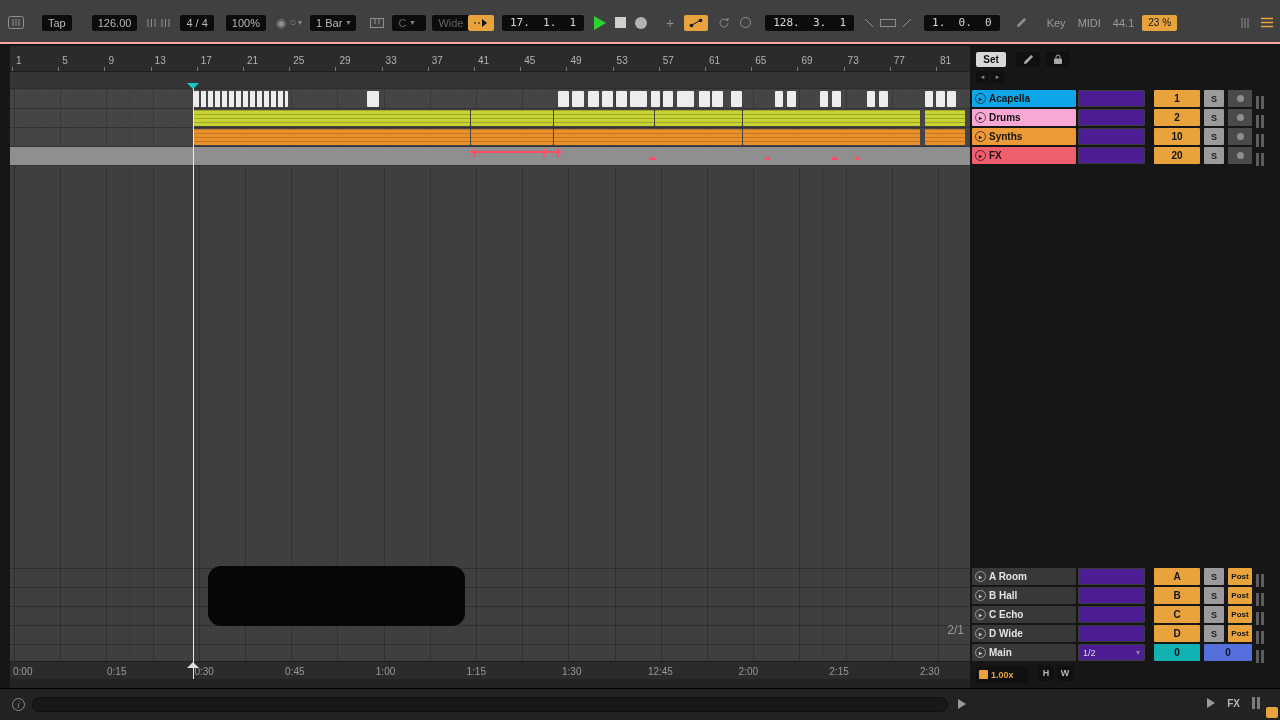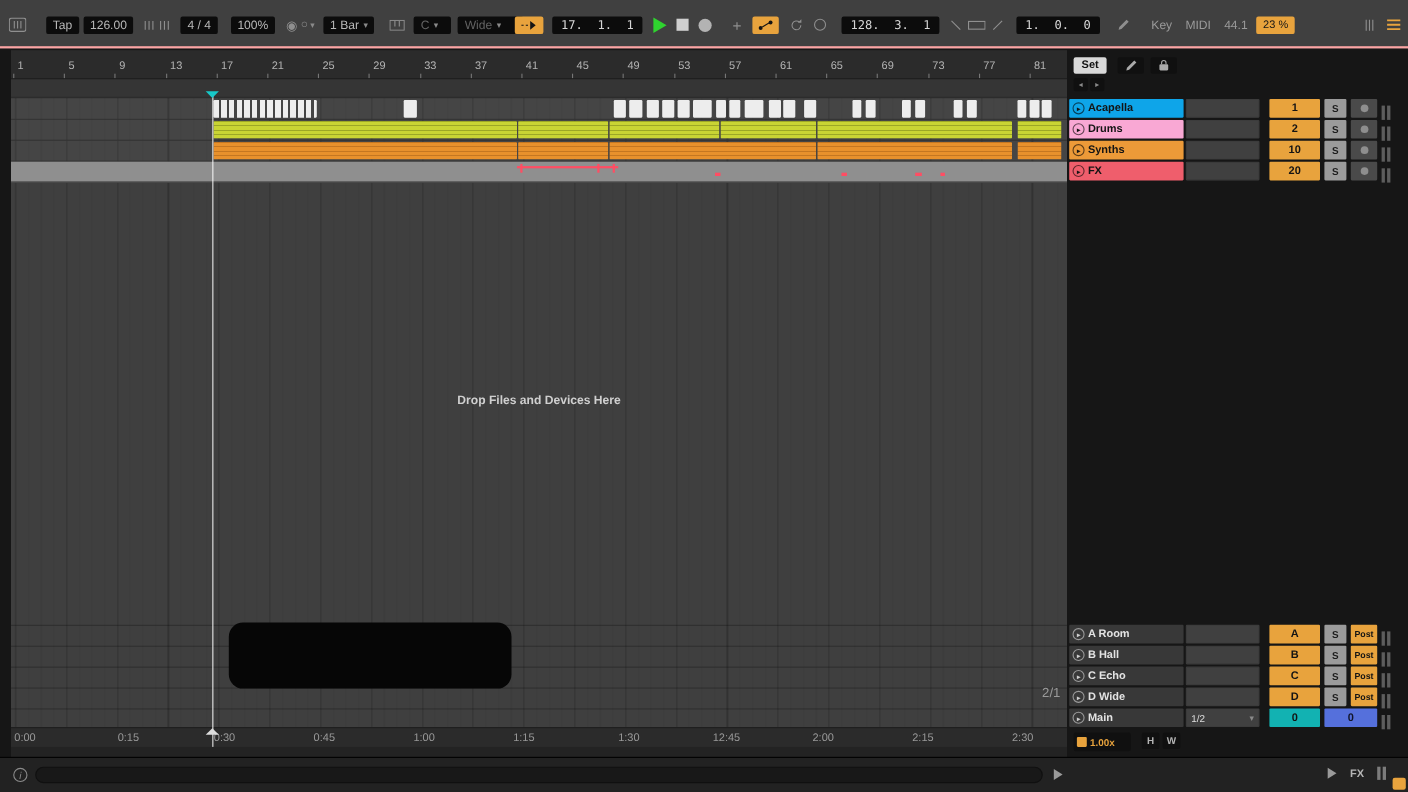--- a/index.html
+++ b/index.html
@@ -62,21 +62,21 @@
   .panel{position:absolute;left:972px;top:46px;width:300px;height:642px;z-index:5;}
   .set-btn{position:absolute;left:4px;top:6px;width:30px;height:15px;background:#d9d9d9;color:#111;font-size:10px;font-weight:bold;border-radius:2px;line-height:15px;text-align:center;}
   .tool-btn{position:absolute;top:6px;width:24px;height:15px;background:#101010;border-radius:2px;color:#aaa;display:flex;align-items:center;justify-content:center;}
   .nav-btn{position:absolute;top:25px;width:13px;height:12px;background:#101010;color:#8a8a8a;font-size:7px;border-radius:2px;display:flex;align-items:center;justify-content:center;}
   .prow{position:absolute;left:0;width:300px;height:18px;}
   .prow>div{position:absolute;top:0;height:17px;}
   .name-box{left:0;width:104px;display:flex;align-items:center;gap:3px;padding-left:3px;font-size:10px;font-weight:bold;color:#141414;border-radius:1px;}
   .name-box.dark{background:#383838;color:#e3e3e3;}
   .fold{width:11px;height:11px;border-radius:50%;border:1px solid rgba(0,0,0,.6);font-size:6px;display:flex;align-items:center;justify-content:center;color:#141414;flex:none;}
   .name-box.dark .fold{border-color:#9a9a9a;color:#cfcfcf;}
-  .scribble{left:106px;width:67px;background:#404040;border:1px solid #3c3c3c;border-radius:1px;}
+  .scribble{left:106px;width:67px;background:#4c1d95;border:1px solid #3c3c3c;border-radius:1px;}
   .num-box{left:182px;width:46px;background:#e8a33d;color:#141414;font-size:10px;font-weight:bold;display:flex;align-items:center;justify-content:center;border-radius:1px;}
   .s-box{left:232px;width:20px;background:#9b9b9b;color:#1c1c1c;font-size:9px;font-weight:bold;display:flex;align-items:center;justify-content:center;border-radius:1px;}
   .arm-box{left:256px;width:24px;background:#4a4a4a;display:flex;align-items:center;justify-content:center;border-radius:1px;}
   .armdot{width:7px;height:7px;border-radius:50%;background:#8e8e8e;}
   .post-box{left:256px;width:24px;background:#e8a33d;color:#141414;font-size:8px;font-weight:bold;display:flex;align-items:center;justify-content:center;overflow:hidden;border-radius:1px;}
   .meter{left:284px;width:10px;display:flex;gap:2px;align-items:flex-end;top:2px!important;}
   .meter i{width:3px;height:13px;background:#5d5d5d;}
   .pan-box{display:flex;align-items:center;justify-content:space-between;padding:0 4px;color:#ddd;font-size:9px;}
   .teal{background:#12b2b2!important;}
   .blue-box{left:232px;width:48px;background:#5570dc;color:#10142a;font-size:10px;font-weight:bold;display:flex;align-items:center;justify-content:center;border-radius:1px;}
@@ -101,21 +101,21 @@
 
 <header class="toolbar">
   <div class="tb-left">
     <span class="icon">
       <svg width="16" height="13" viewBox="0 0 16 13">
           <rect x="0.5" y="0.5" width="15" height="12" rx="2" fill="none" stroke="currentColor"></rect>
           <path d="M5 3v7M8 3v7M11 3v7" stroke="currentColor"></path>
         </svg>
     </span>
     <button class="tb-btn" style="margin-left:18px">Tap</button>
-    <div class="tb-val" style="margin-left:4px">126.00</div>
+    <div class="tb-val" style="margin-left:20px">126.00</div>
     <span class="icon" style="margin-left:10px">
       <svg width="9" height="10" viewBox="0 0 9 10">
           <path d="M1 1v8M4.5 1v8M8 1v8" stroke="currentColor"></path>
         </svg>
     </span>
     <span class="icon" style="margin-left:5px">
       <svg width="9" height="10" viewBox="0 0 9 10">
           <path d="M1 1v8M4.5 1v8M8 1v8" stroke="currentColor"></path>
         </svg>
     </span>
@@ -291,21 +291,20 @@
         <div class="fx-mark" style="left: 845px; width: 4px; height: 3px; top: 10px;"></div>
       </div>
     </div>
   <div id="hlines">
       <div class="hline" style="top: 522px;"></div>
       <div class="hline" style="top: 541px;"></div>
       <div class="hline" style="top: 560px;"></div>
       <div class="hline" style="top: 579px;"></div>
       <div class="hline" style="top: 598px;"></div>
     </div>
-  <div class="drop-hint">Drop Files and Devices Here</div>
   <div class="redacted"></div>
   <div class="start-marker"></div>
   <div class="playhead"></div>
   <div class="loop-brace">2/1</div>
   <div class="time-ruler" id="time-ruler">
       <span class="time-label" style="left: 3px;">0:00</span>
       <span class="time-label" style="left: 97px;">0:15</span>
       <span class="time-label" style="left: 184.4px;">0:30</span>
       <span class="time-label" style="left: 275.1px;">0:45</span>
       <span class="time-label" style="left: 365.8px;">1:00</span>

